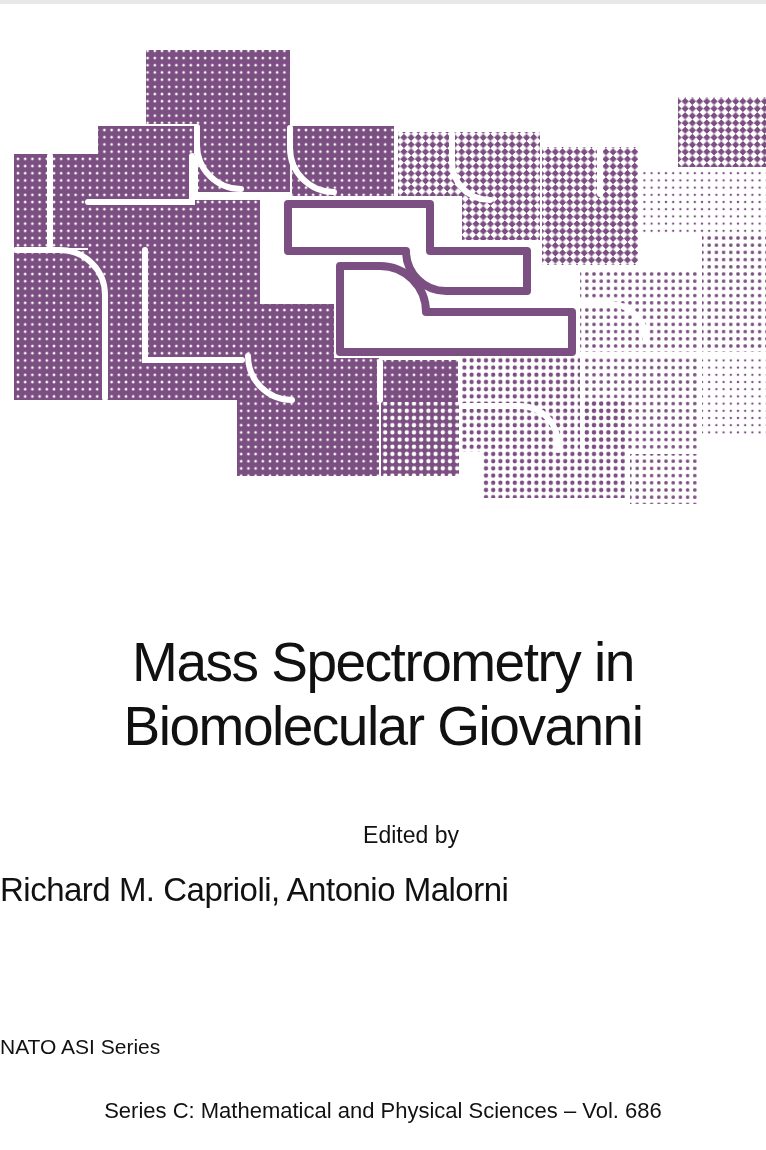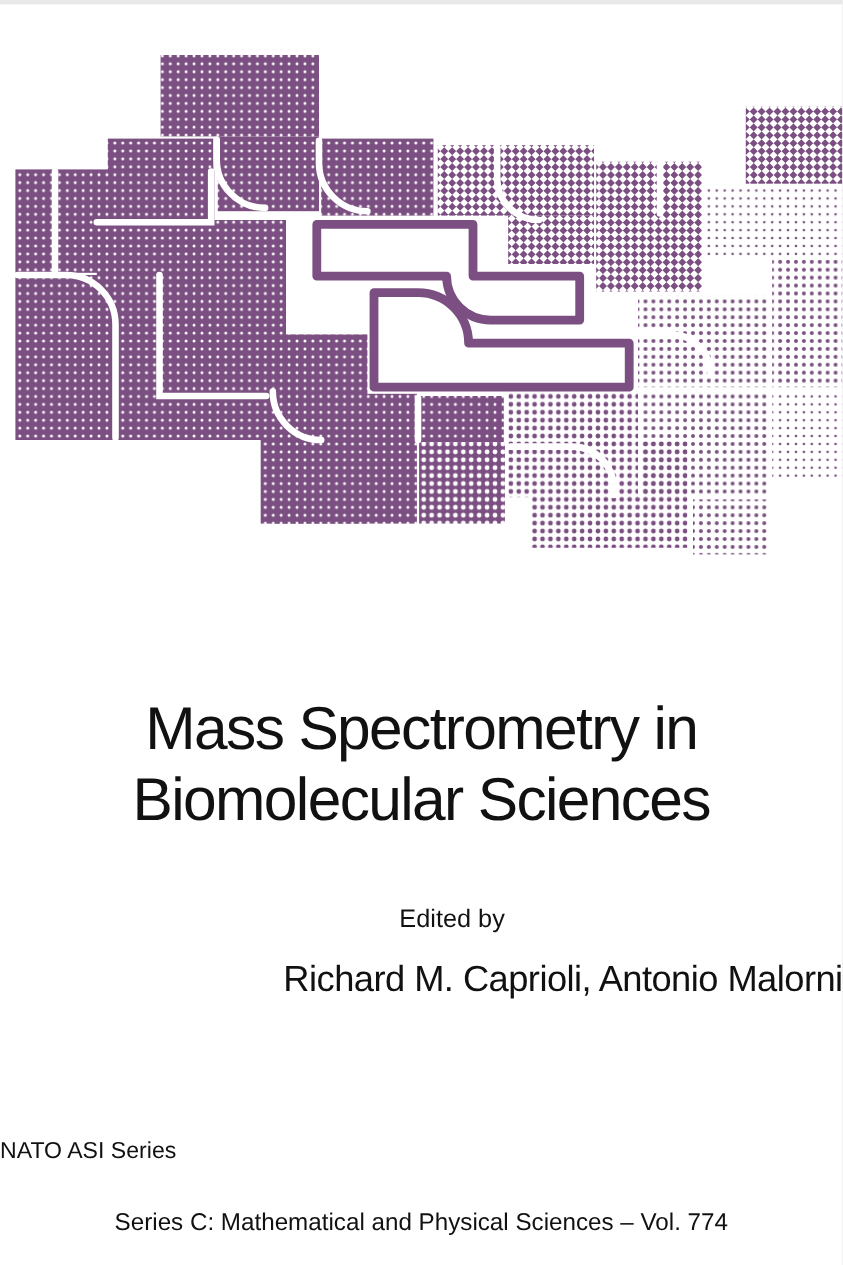--- a/index.html
+++ b/index.html
@@ -26,21 +26,21 @@
     text-align:center;
     font-size:55px;line-height:64px;letter-spacing:-1.5px;
     font-weight:400;
   }
   .edited{
     position:absolute;left:0;top:818px;width:766px;
     text-align:center;font-size:23px;line-height:26px;font-weight:400;padding-left:28px;
   }
   .editors{
     position:absolute;left:0;top:866px;width:766px;
-    text-align:right;font-size:33px;line-height:40px;letter-spacing:-0.5px;
+    text-align:left;font-size:33px;line-height:40px;letter-spacing:-0.5px;
     font-weight:400;
   }
   .series-name{
     position:absolute;left:0;top:1030px;width:766px;
     text-align:left;font-size:21px;line-height:25px;font-weight:400;
   }
   .series-line{
     position:absolute;left:0;top:1094px;width:766px;
     text-align:center;font-size:22px;line-height:26px;font-weight:400;
   }
@@ -128,25 +128,25 @@
     </g>
 
     <g>
       <path class="outlined" d="M288,200 H430 V247 H527 V287 H446 A40,40 0 0 1 406,247 H288 Z"></path>
       <path class="outlined" d="M340,262 H380 A46,46 0 0 1 426,308 H572 V348 H340 Z"></path>
     </g>
   </svg>
 
   <div class="title">
     <div>Mass Spectrometry in</div>
-    <div>Biomolecular Sciences</div>
+    <div>Biomolecular Giovanni</div>
   </div>
 
   <div class="edited">Edited by</div>
 
   <div class="editors">
     <div>Richard M. Caprioli, Antonio Malorni</div>
   </div>
 
   <div class="series-name">NATO ASI Series</div>
-  <div class="series-line">Series C: Mathematical and Physical Sciences – Vol. 774</div>
+  <div class="series-line">Series C: Mathematical and Physical Sciences – Vol. 686</div>
 
 </div>
 
 </body></html>

